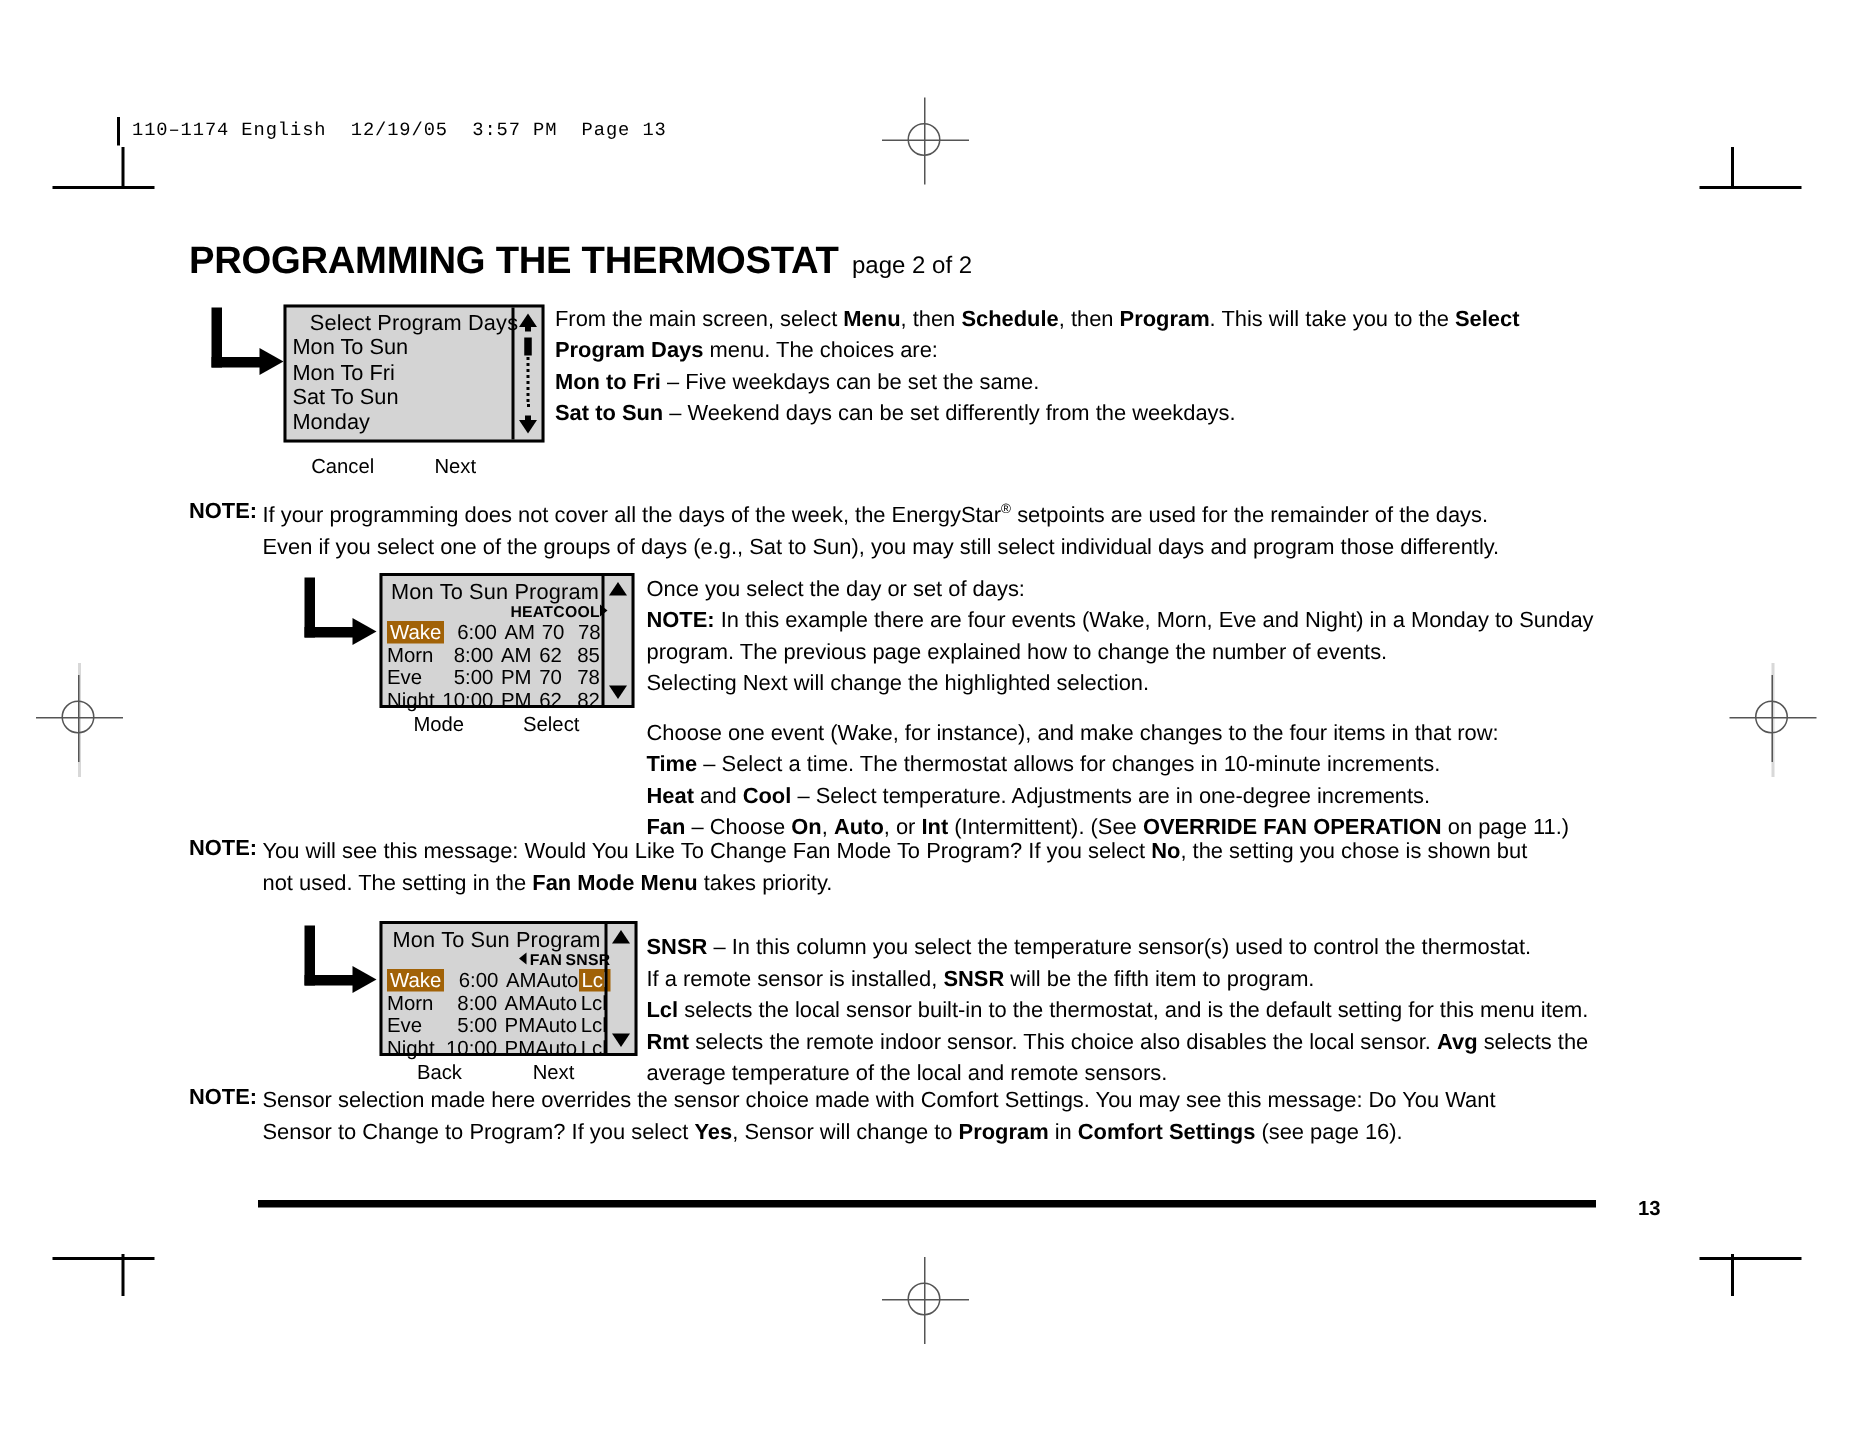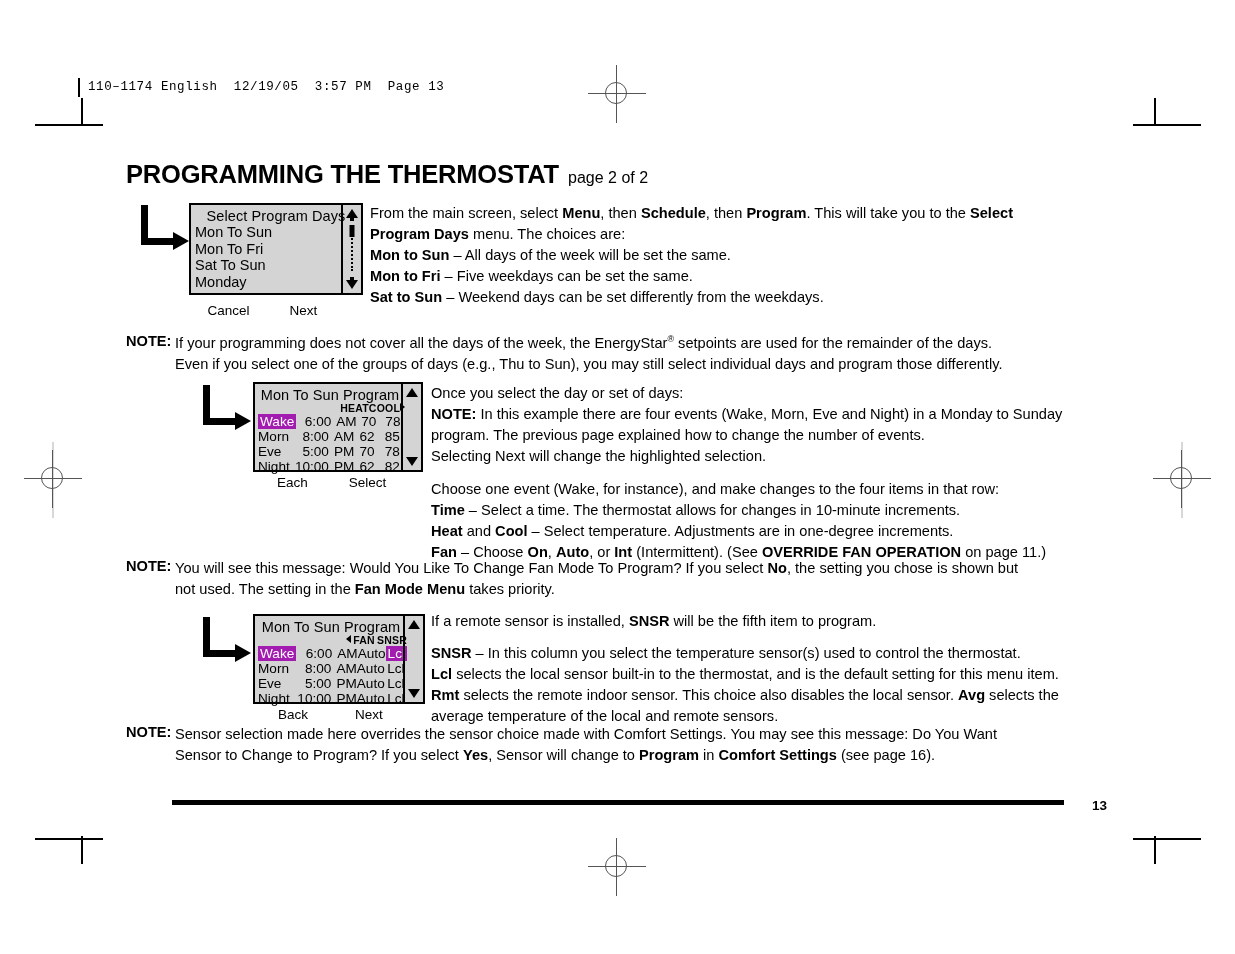--- a/index.html
+++ b/index.html
@@ -88,21 +88,21 @@
   
   .prog{position:relative;font-size:13.6px;}
   .prog .hdr{display:flex;font-size:10.5px;line-height:11px;font-weight:bold;letter-spacing:.2px;}
   .prog-row{display:flex;line-height:15px;align-items:baseline;}
   .c-evt{width:54px;padding-left:3px;}
   .c-time{width:58px;text-align:right;}
   .c-ampm{width:28px;text-align:left;padding-left:5px;}
   .c-a{width:40px;text-align:center;}
   .c-b{width:40px;text-align:center;}
   .hl{background:#8a8a8a;color:#fff;}
-  .pill{background:#a21caf;color:#fff;padding:0 2px;}
+  .pill{background:#a16207;color:#fff;padding:0 2px;}
   .tri-r{display:inline-block;width:0;height:0;vertical-align:1px;
       border-top:4px solid transparent;border-bottom:4px solid transparent;border-left:5px solid #000;}
   .tri-l{display:inline-block;width:0;height:0;vertical-align:1px;
       border-top:4px solid transparent;border-bottom:4px solid transparent;border-right:5px solid #000;}
 
   
   .rule{position:absolute;height:5px;background:#000;}
   .pageno{position:absolute;font-size:13.5px;font-weight:bold;}
 </style>
 </head>
@@ -177,30 +177,29 @@
       <div class="thumb"></div>
       <div class="tri-dn"></div>
       <div class="tri-dn-stem"></div>
     </div>
   </div>
 
   <div class="block txt" style="left:370px;top:203px;width:690px;">
     <div>
       <span>From the main screen, select </span><b>Menu</b><span>, then </span><b>Schedule</b><span>, then </span><b>Program</b><span>.  This will take you to the </span><b>Select Program Days</b><span> menu. The choices are:</span>
     </div>
-    <div><b>Mon to Sun</b><span> – All days of the week will be set the same.</span></div>
     <div><b>Mon to Fri</b><span> – Five weekdays can be set the same.</span></div>
     <div><b>Sat to Sun</b><span> – Weekend days can be set differently from the weekdays.</span></div>
   </div>
 
   <div class="note" style="left:126px;top:333px;width:940px;">
     <div class="note-lbl">NOTE:</div>
     <div class="note-body">
       <span>If your programming does not cover all the days of the week, the EnergyStar</span><sup style="font-size:9px">®</sup><span> setpoints are used for the remainder of the days.</span>
-      <span class="ind">Even if you select one of the groups of days (e.g., Thu to Sun), you may still select individual days and program those differently.</span>
+      <span class="ind">Even if you select one of the groups of days (e.g., Sat to Sun), you may still select individual days and program those differently.</span>
     </div>
   </div>
 
   <div class="larrow" style="left:203px;top:385px;">
     <div class="vbar"></div>
       <div class="hbar"></div>
       <div class="head"></div>
   </div>
 
   <div class="lcd" style="left:253px;top:382px;width:170px;height:90px;">
@@ -237,21 +236,21 @@
       </div>
       <div class="prog-row">
         <span class="c-evt">Night</span>
         <span class="c-time">10:00</span>
         <span class="c-ampm">PM</span>
         <span class="c-a">62</span>
         <span class="c-b">82</span>
       </div>
     </div>
     <div class="lcd-foot" style="margin-top:1px;width:150px;">
-      <span class="f1">Each</span>
+      <span class="f1">Mode</span>
       <span class="f2">Select</span>
     </div>
     <div class="lcd-scroll">
       <div class="tri-up"></div>
       <div class="tri-dn"></div>
     </div>
   </div>
 
   <div class="block txt" style="left:431px;top:383px;width:680px;">
     <div>Once you select the day or set of days:</div>
@@ -321,22 +320,22 @@
       <span class="f1">Back</span>
       <span class="f2">Next</span>
     </div>
     <div class="lcd-scroll">
       <div class="tri-up"></div>
       <div class="tri-dn"></div>
     </div>
   </div>
 
   <div class="block txt" style="left:431px;top:611px;width:660px;">
+    <div style="margin-top:11px;"><b>SNSR</b><span> – In this column you select the temperature sensor(s) used to control the thermostat.</span></div>
     <div><span>If a remote sensor is installed, </span><b>SNSR</b><span> will be the fifth item to program.</span></div>
-    <div style="margin-top:11px;"><b>SNSR</b><span> – In this column you select the temperature sensor(s) used to control the thermostat.</span></div>
     <div><b>Lcl</b><span> selects the local sensor built-in to the thermostat, and is the default setting for this menu item. </span><b>Rmt</b><span> selects the remote indoor sensor. This choice also disables the local sensor. </span><b>Avg</b><span> selects the average temperature of the local and remote sensors.</span></div>
   </div>
 
   <div class="note" style="left:126px;top:724px;width:945px;">
     <div class="note-lbl">NOTE:</div>
     <div class="note-body">
       <span>Sensor selection made here overrides the sensor choice made with Comfort Settings. You may see this message: Do You Want</span>
       <span class="ind"><span>Sensor to Change to Program? If you select </span><b>Yes</b><span>, Sensor will change to </span><b>Program</b><span> in </span><b>Comfort Settings</b><span> (see page 16).</span></span>
     </div>
   </div>

